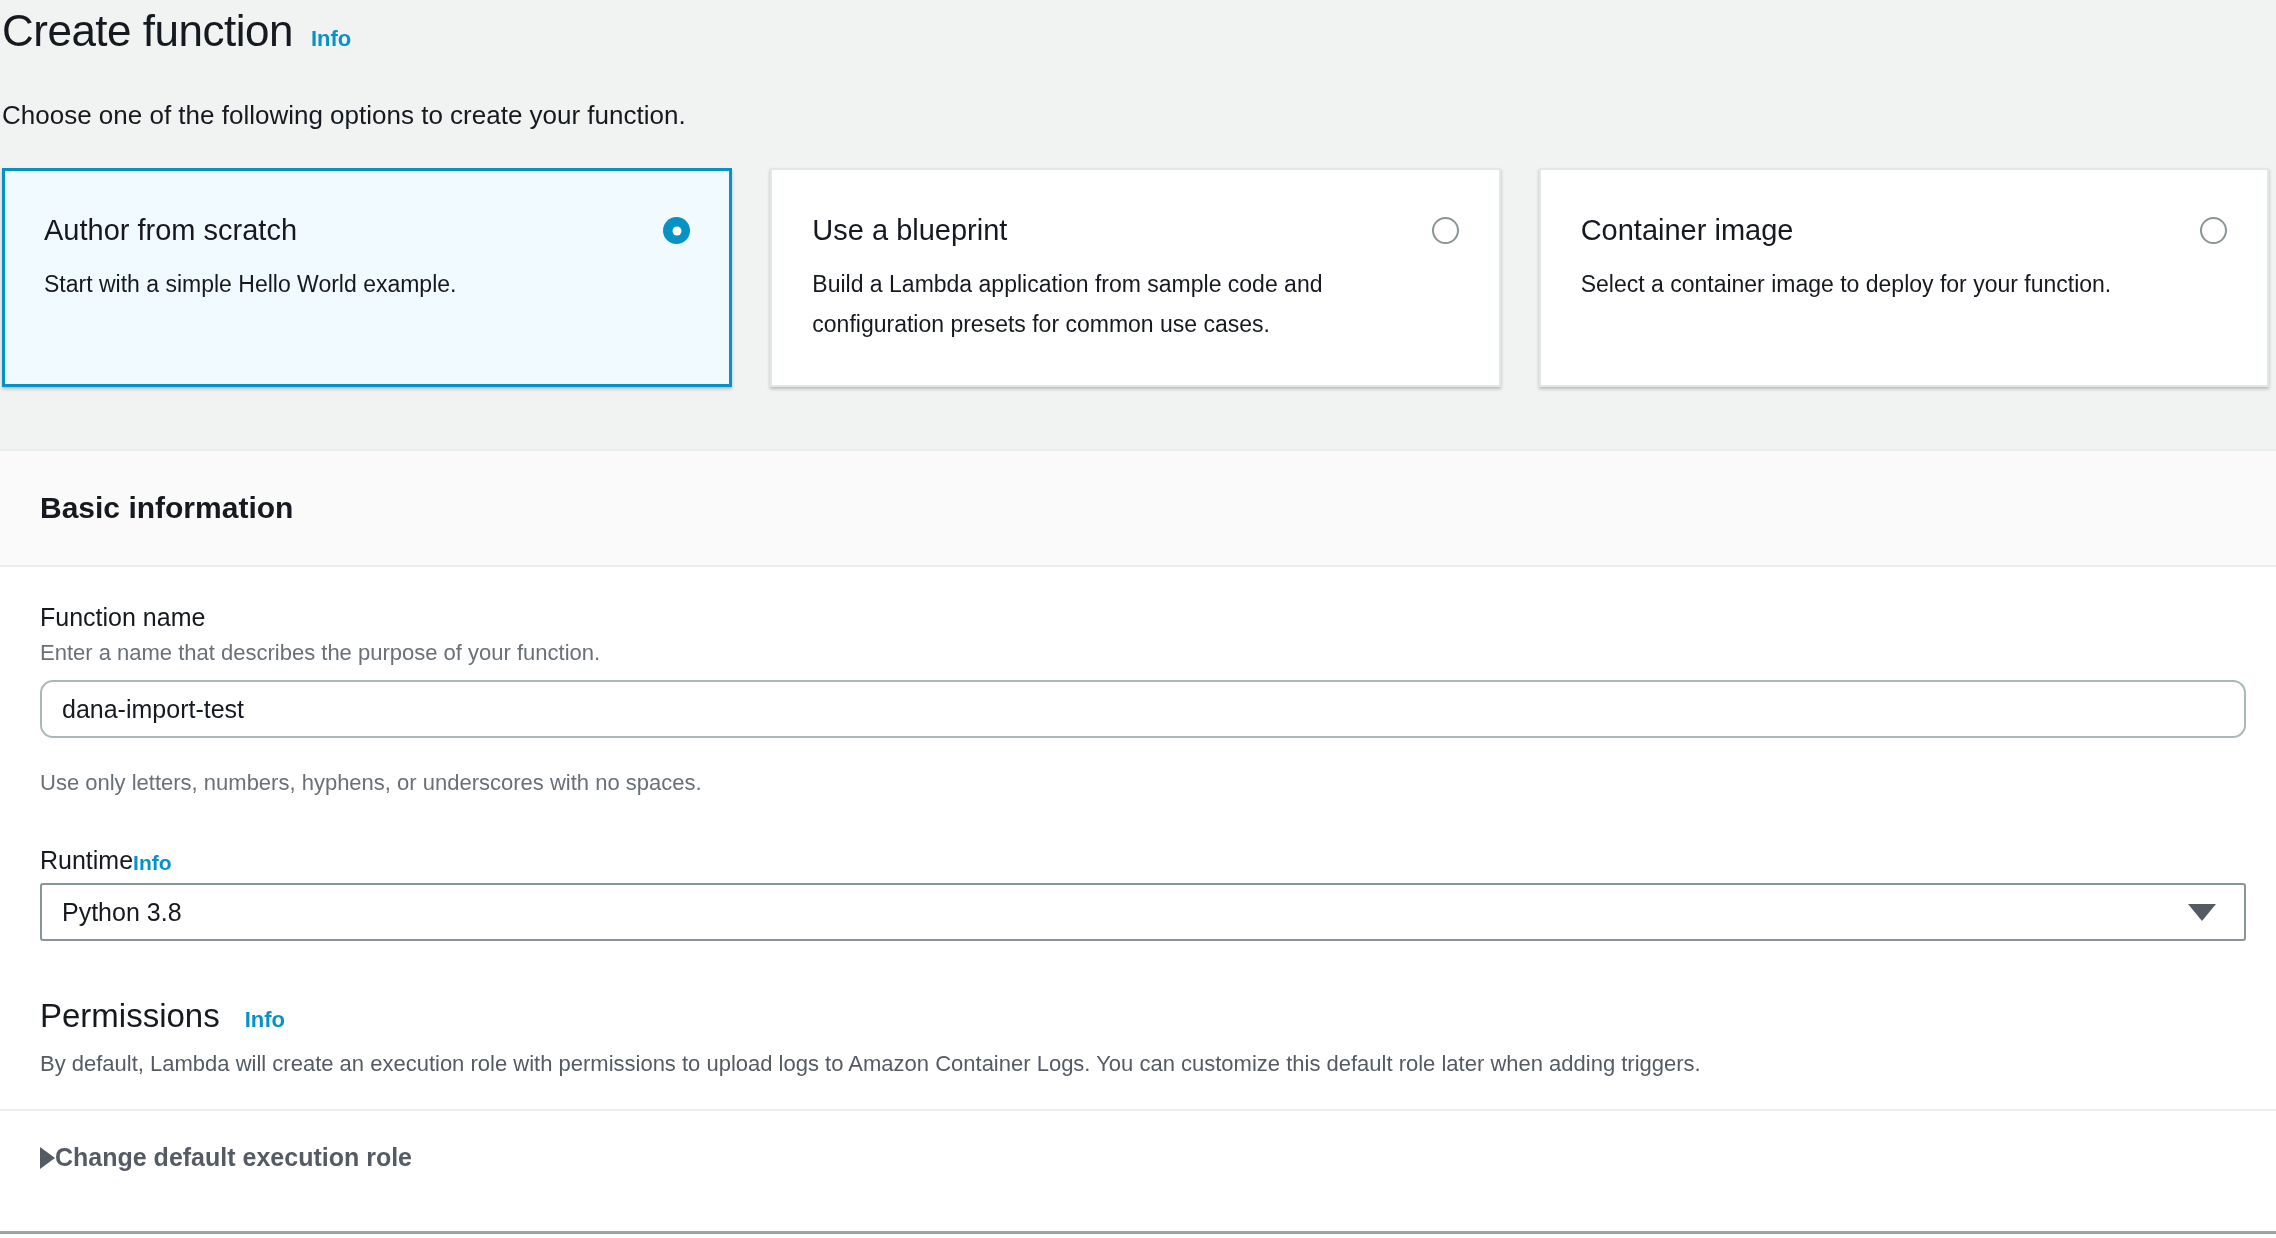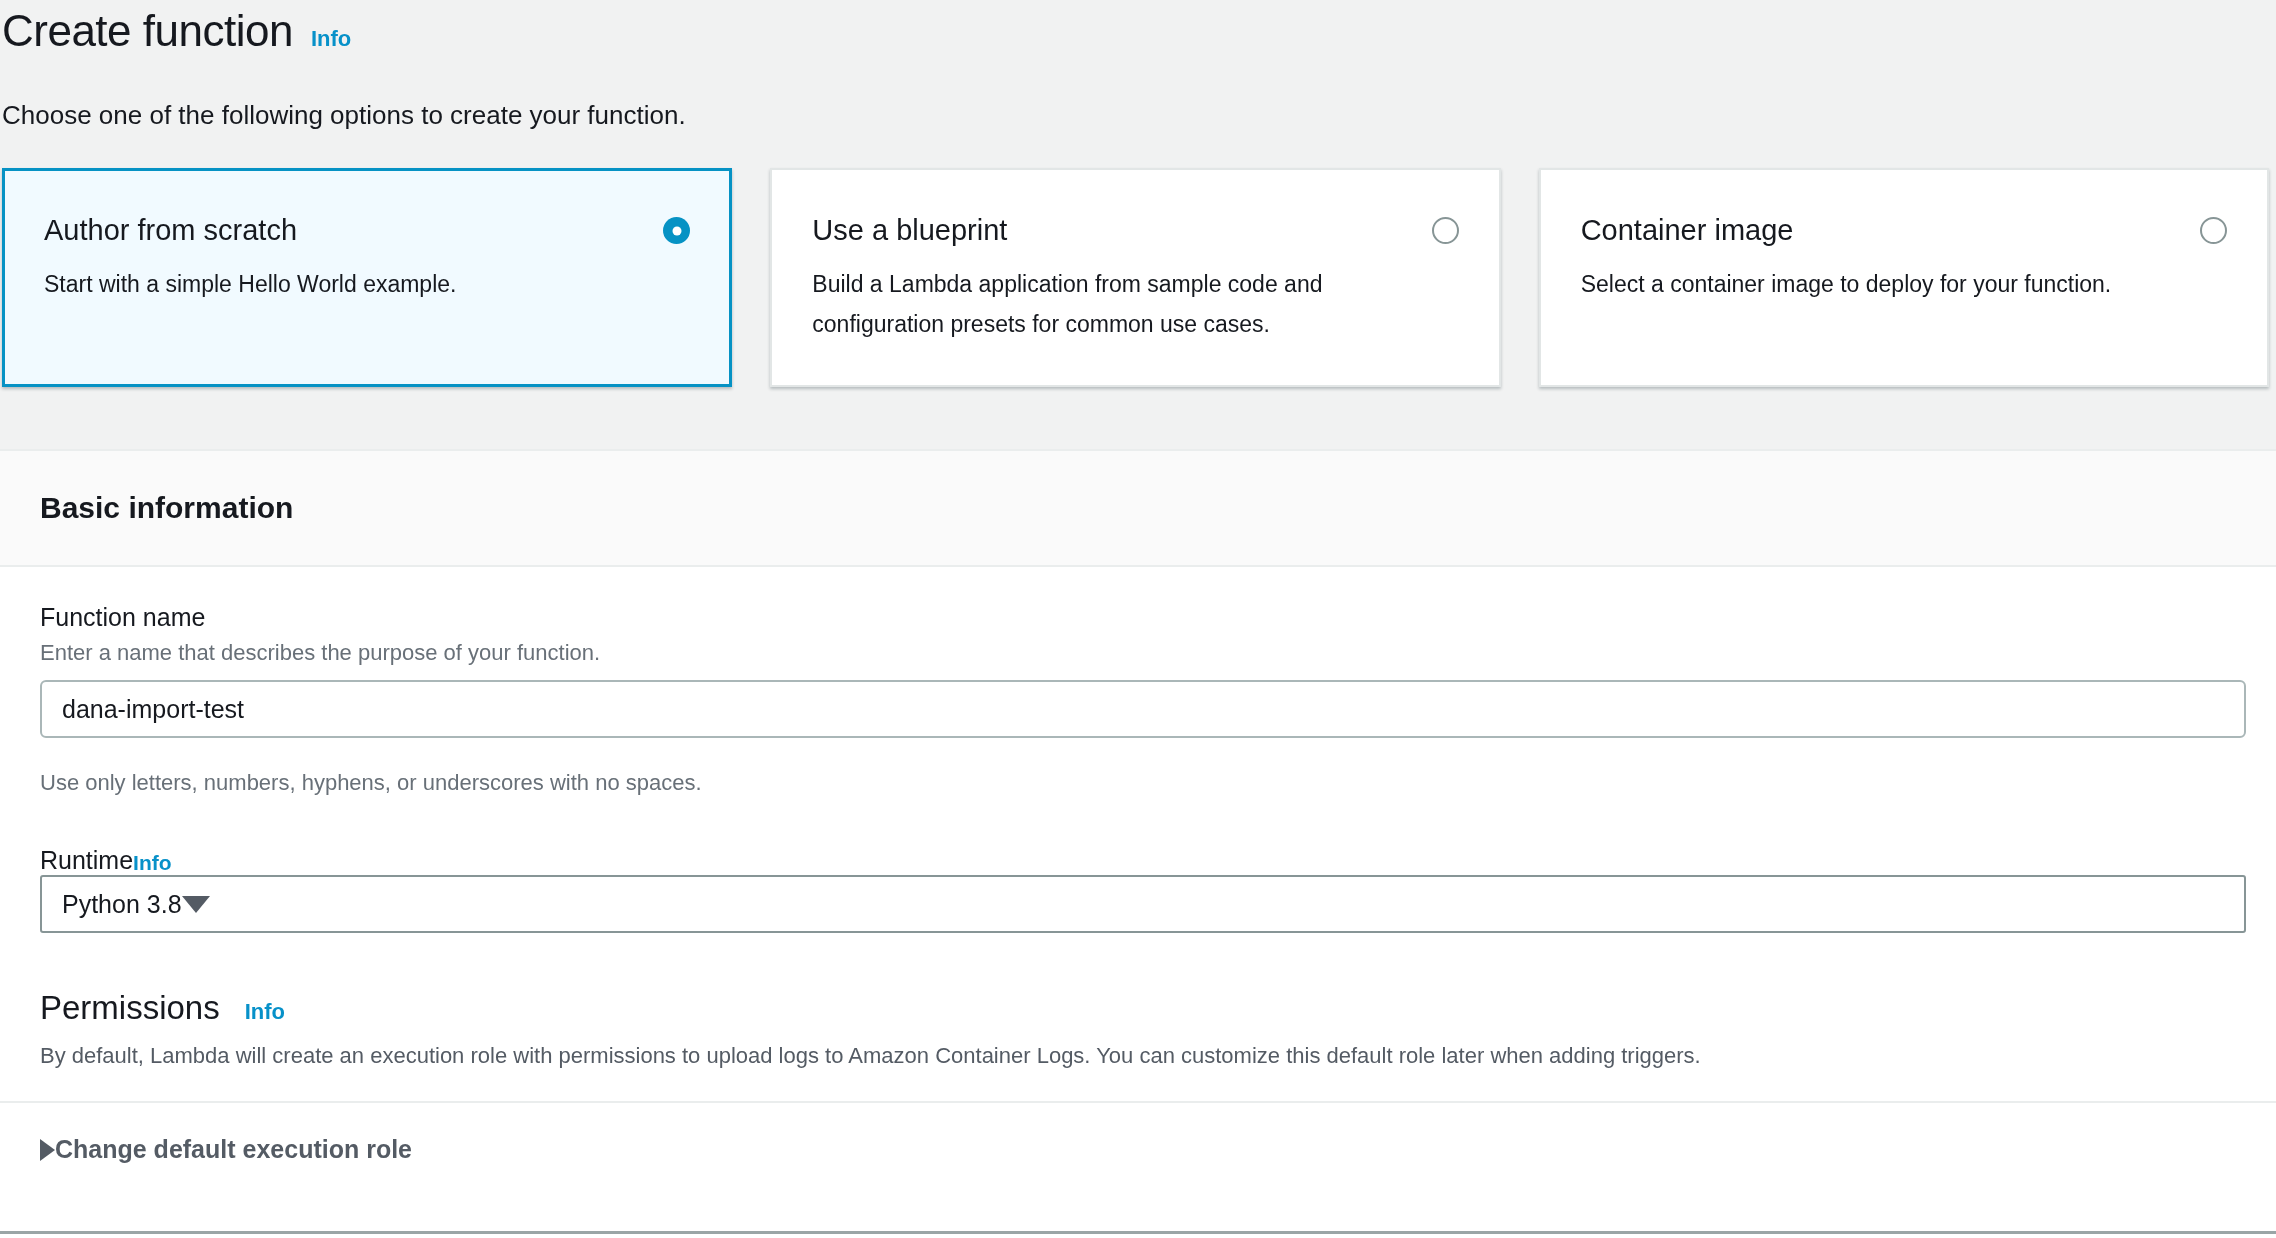--- a/index.html
+++ b/index.html
@@ -73,41 +73,41 @@
     position: relative;
   }
   .field-label { font-size: 25px; color: #16191f; }
   .field-desc { font-size: 22px; color: #687078; margin-top: 8px; }
   .text-input {
     display: block;
     width: 100%;
     height: 58px;
     margin-top: 14px;
     border: 2px solid #aab7b8;
-    border-radius: 6px;
+    border-radius: 13px;
     font-family: "Liberation Sans", sans-serif;
     font-size: 25px;
     color: #16191f;
     padding: 0 20px;
     background: #ffffff;
     outline: none;
   }
   .field-helper { font-size: 22px; color: #687078; margin-top: 32px; }
 
   .runtime-block { margin-top: 50px; }
   .label-row { display: flex; align-items: flex-end; }
   .small-info { font-size: 21px; }
   .select-box {
     width: 100%;
     height: 58px;
-    margin-top: 0;
+    margin-top: 8px;
     border: 2px solid #879596;
     border-radius: 3px;
     background: #ffffff;
-    display: flex; align-items: center; 
+    display: flex; align-items: center; justify-content: space-between;
     padding: 0 28px 0 20px;
     cursor: pointer;
   }
   .select-value { font-size: 25px; color: #16191f; }
   .select-arrow {
     width: 0; height: 0;
     border-left: 14px solid transparent;
     border-right: 14px solid transparent;
     border-top: 17px solid #545b64;
   }

